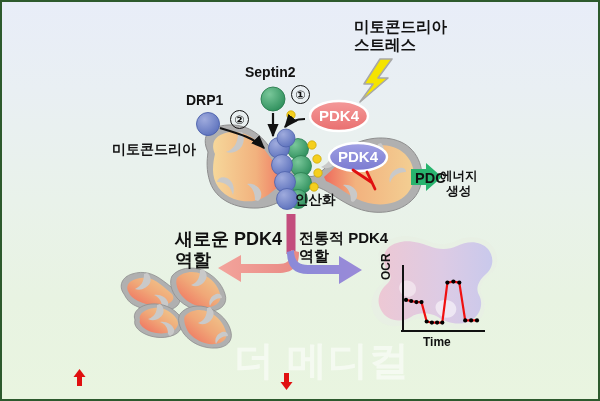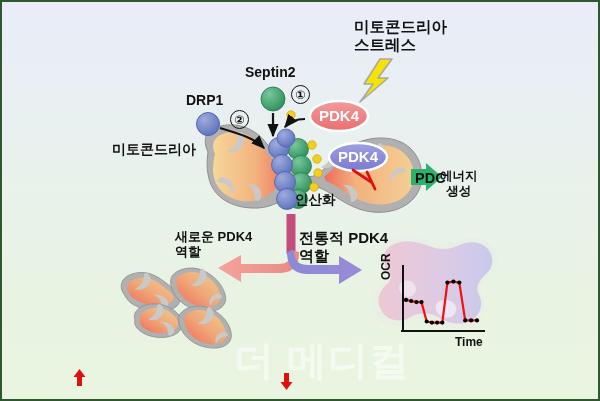--- a/index.html
+++ b/index.html
@@ -21,21 +21,21 @@
   #watermark .wm-sub{font-size:12px;font-weight:bold;color:#ffffff;opacity:.55;letter-spacing:4px;margin-top:2px;}
 
   
   #lbl-stress{left:352px;top:16px;font-size:15.5px;}
   #lbl-septin2{left:243px;top:62px;font-size:14px;}
   #lbl-drp1{left:184px;top:90px;font-size:14px;}
   #lbl-mito{left:110px;top:139px;font-size:14px;}
   #lbl-phos{left:293px;top:190px;font-size:13.5px;}
   #lbl-pdc{left:375px;top:168px;font-size:14.5px;margin-left:38px;}
   #lbl-energy{left:438px;top:167px;font-size:12.5px;text-align:center;font-weight:bold;font-family:Liberation Serif, serif;}
-  #lbl-newrole{left:173px;top:227px;font-size:13px;}
+  #lbl-newrole{left:173px;top:227px;font-size:18px;}
   #lbl-tradrole{left:297px;top:227px;font-size:15px;}
   #lbl-frag{left:55px;top:350px;font-size:14.5px;}
   #lbl-resp{left:263px;top:355px;font-size:13.5px;font-weight:normal;}
 
   .circnum{position:absolute;width:19px;height:19px;border:1.7px solid #111;border-radius:50%;
            font-size:12px;font-weight:bold;color:#111;display:flex;align-items:center;
            justify-content:center;box-sizing:border-box;}
   #num1{left:289px;top:83px;}
   #num2{left:228px;top:108px;}
 
@@ -294,21 +294,21 @@
 생성</div>
   <div class="lbl" id="lbl-newrole">새로운 PDK4
 역할</div>
   <div class="lbl" id="lbl-tradrole">전통적 PDK4
 역할</div>
 
   <div class="lbl" style="left:308px;top:105px;width:58px;text-align:center;font-size:15px;color:#fff;">PDK4</div>
   <div class="lbl" style="left:327px;top:146px;width:58px;text-align:center;font-size:15px;color:#fff;">PDK4</div>
 
   <div class="lbl" style="left:377px;top:278px;font-size:12px;transform:rotate(-90deg);transform-origin:left top;">OCR</div>
-  <div class="lbl" style="left:421px;top:333px;font-size:12px;margin-left:32px;">Time</div>
+  <div class="lbl" style="left:421px;top:333px;font-size:12px;">Time</div>
 
   <div class="lbl" id="lbl-frag">
     <svg class="redup" width="13" height="17" style="position:static;">
         <path d="M6.5,0 L12.5,8 L9,8 L9,17 L4,17 L4,8 L0.5,8 Z" fill="#e01010"></path>
       </svg>
   </div>
 
   <div class="lbl" id="lbl-resp">
     <svg class="redup" width="13" height="17" style="position:static;vertical-align:-3px;">
         <path d="M6.5,17 L0.5,9 L4,9 L4,0 L9,0 L9,9 L12.5,9 Z" fill="#e01010"></path>

